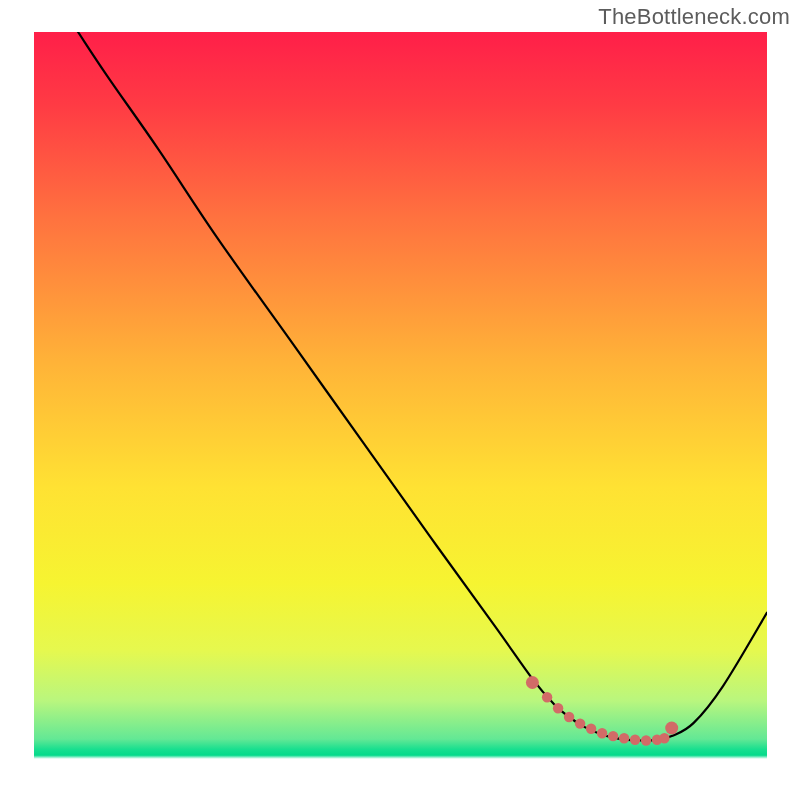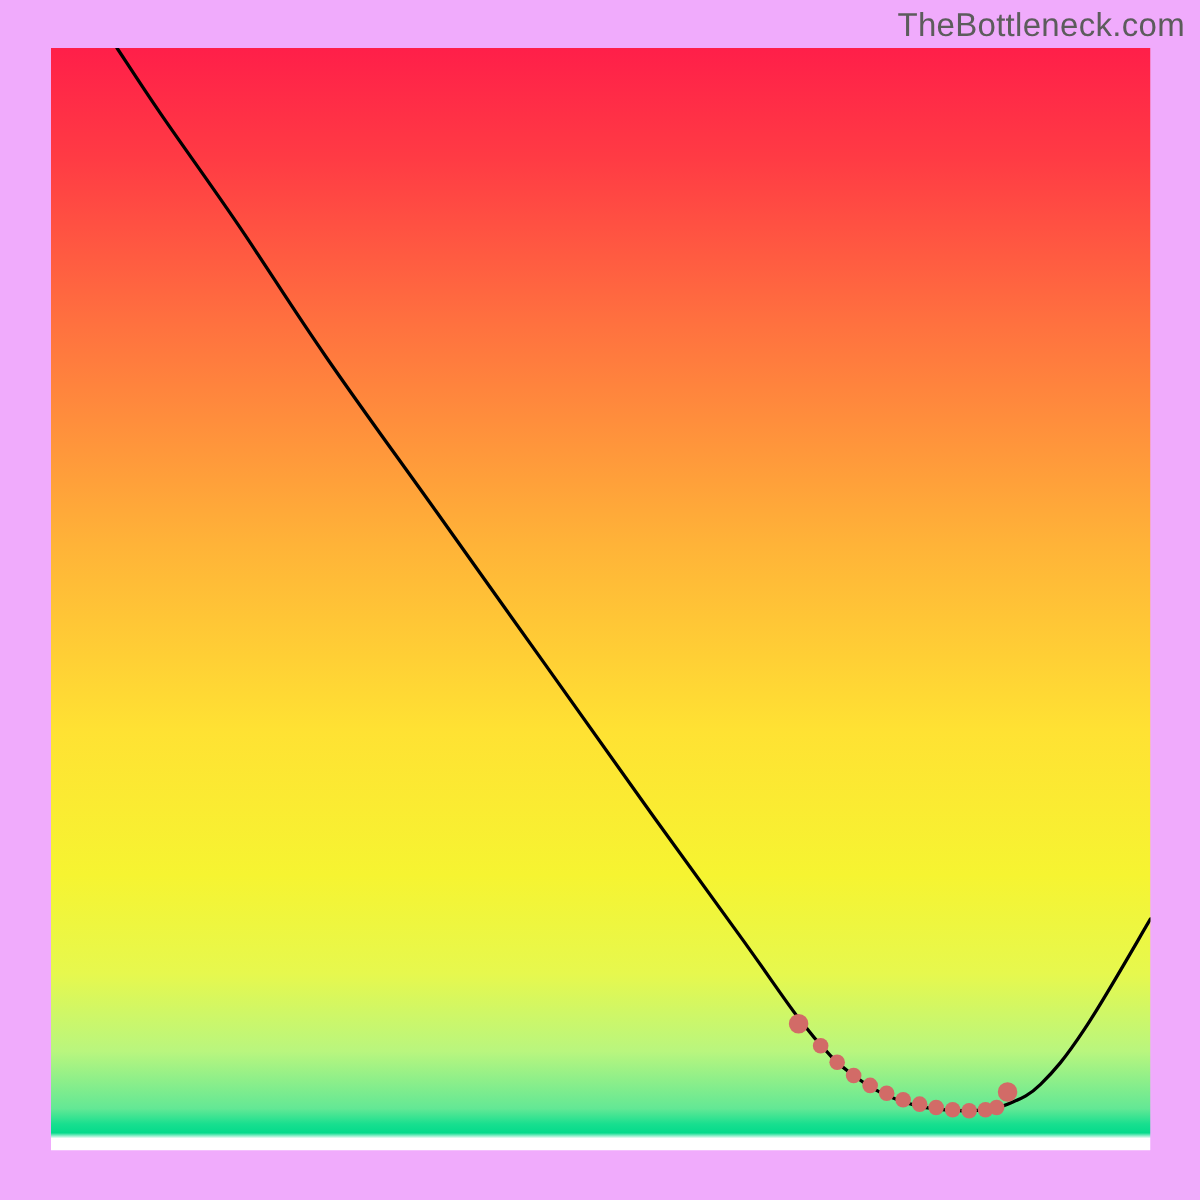--- a/index.html
+++ b/index.html
@@ -8,21 +8,21 @@
     width: 800px;
     height: 800px;
     background: #000;
     overflow: hidden;
     font-family: Arial, Helvetica, sans-serif;
   }
   .frame {
     position: relative;
     width: 800px;
     height: 800px;
-    background: #f0abfc;
+    background: #ffffff;
   }
   .watermark {
     position: absolute;
     top: 4px;
     right: 10px;
     color: #5c5c5c;
     font-size: 22px;
     font-weight: 500;
     letter-spacing: 0.2px;
     z-index: 4;

